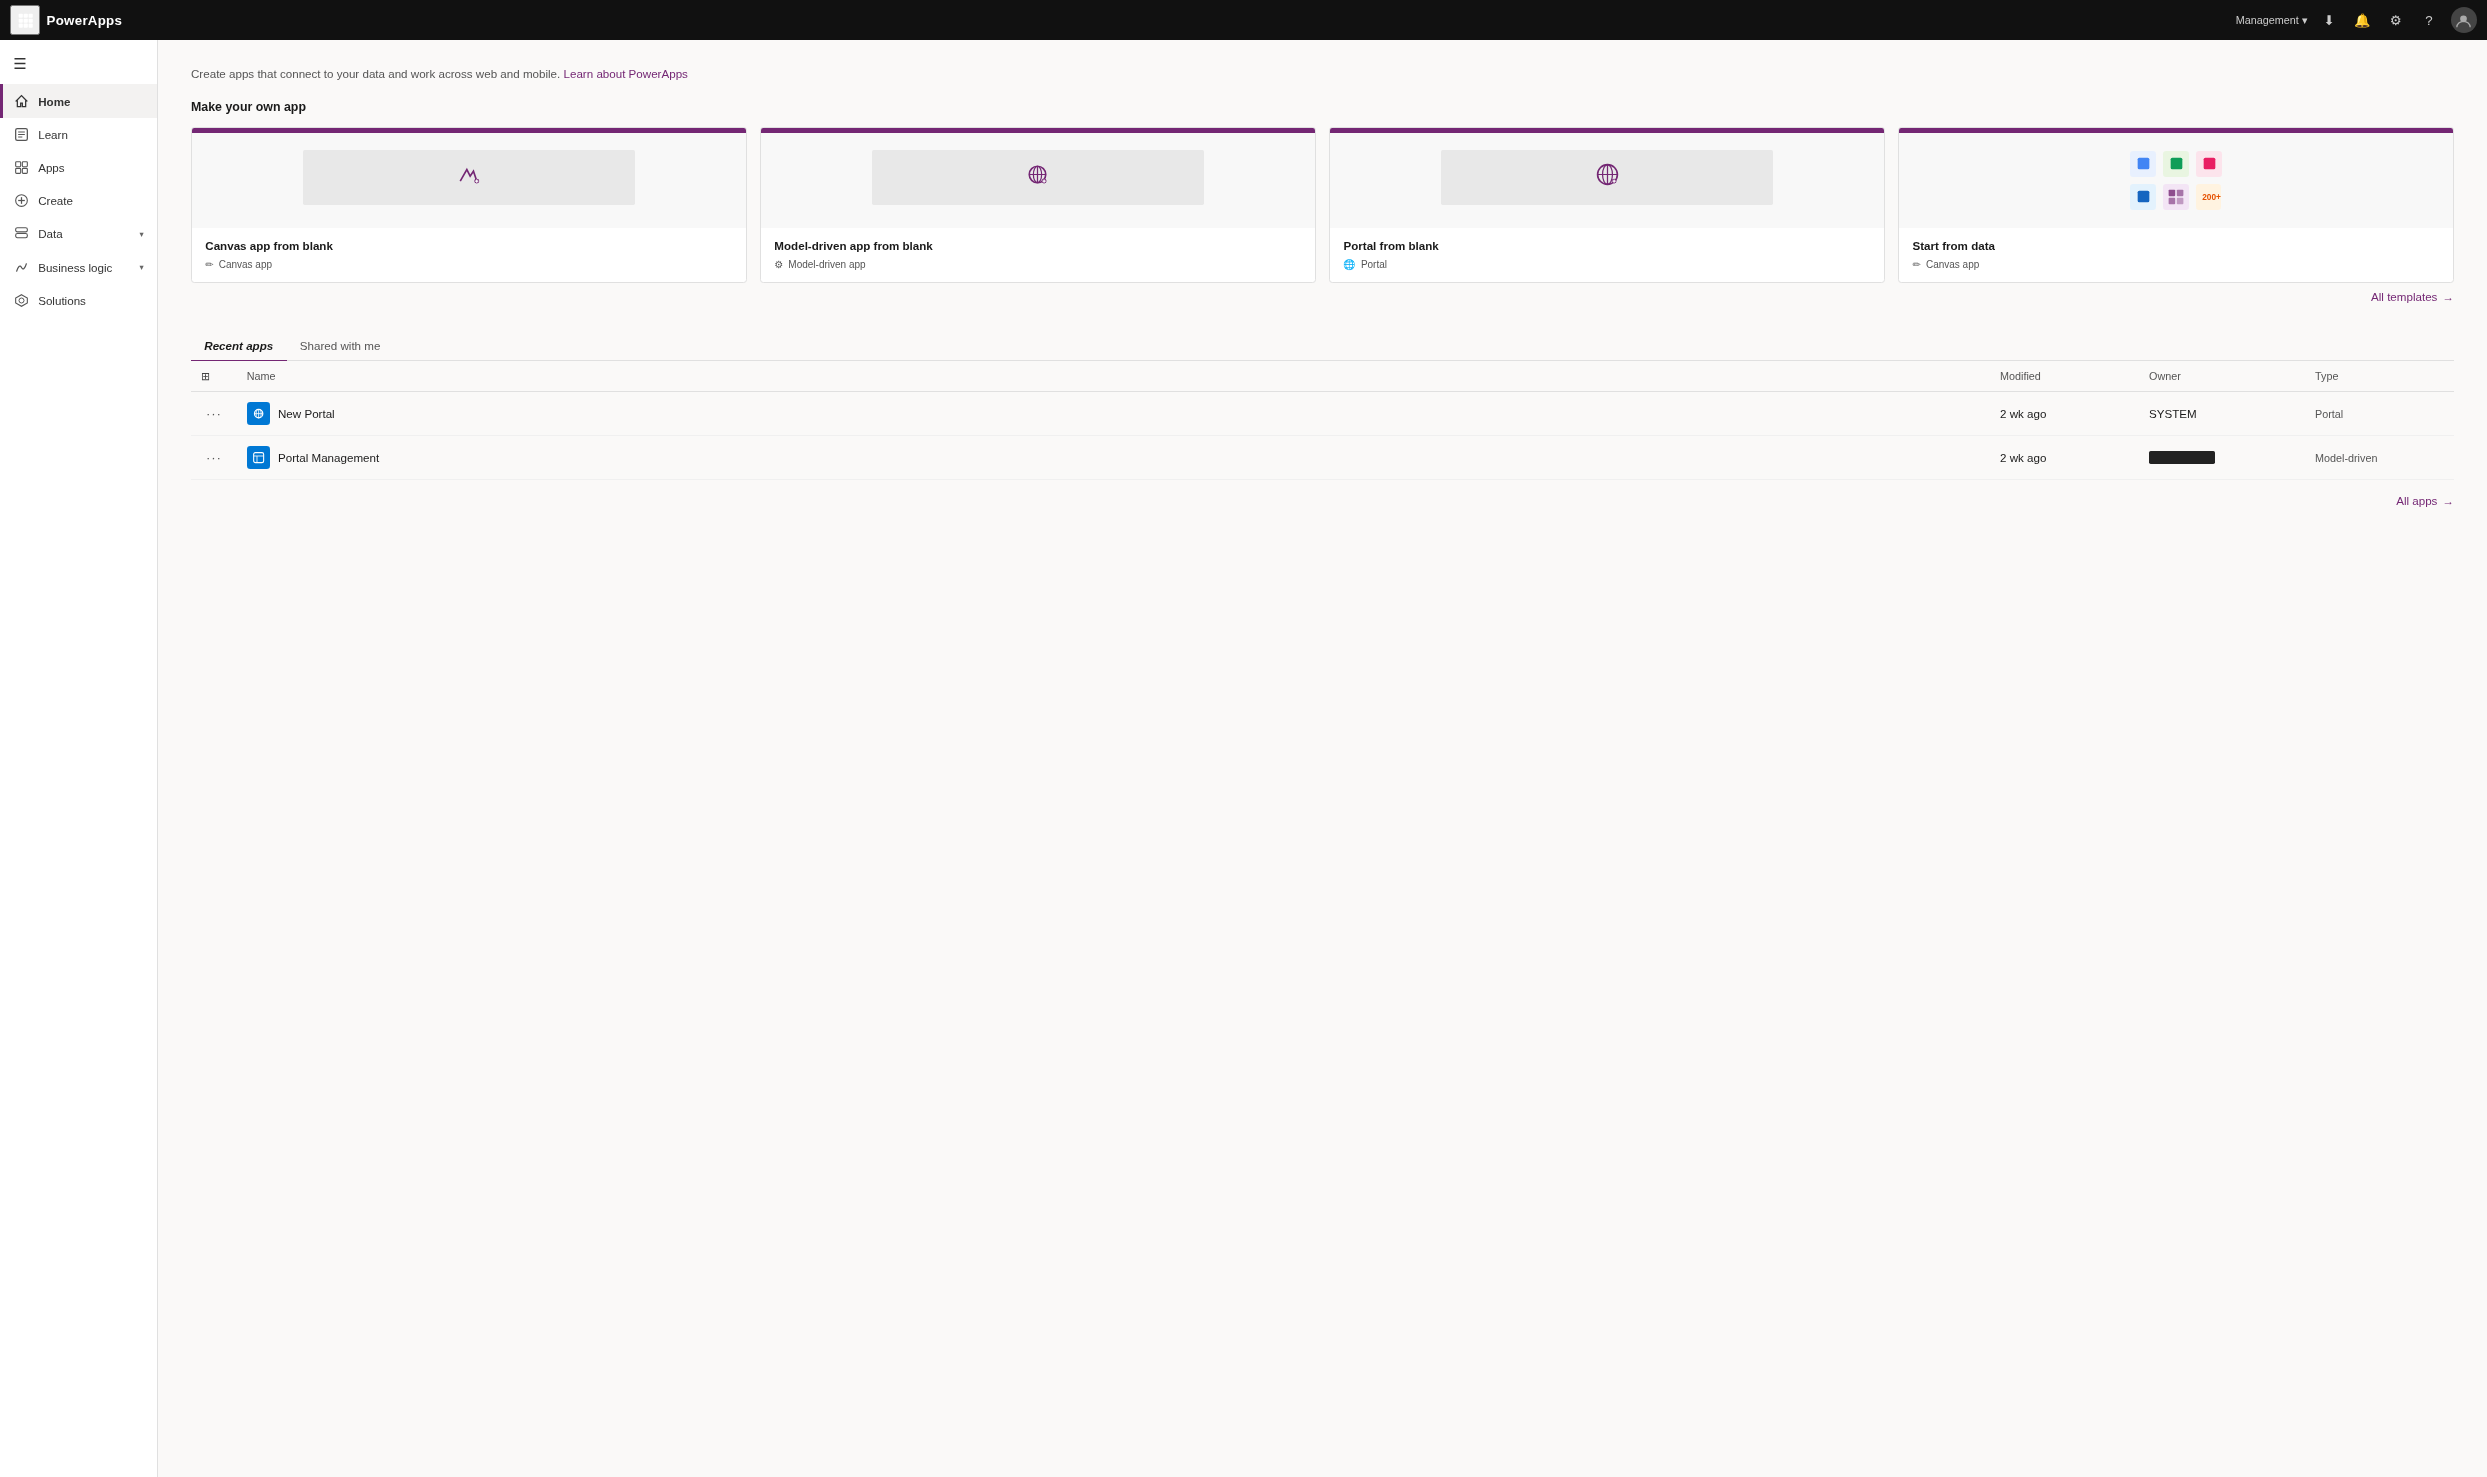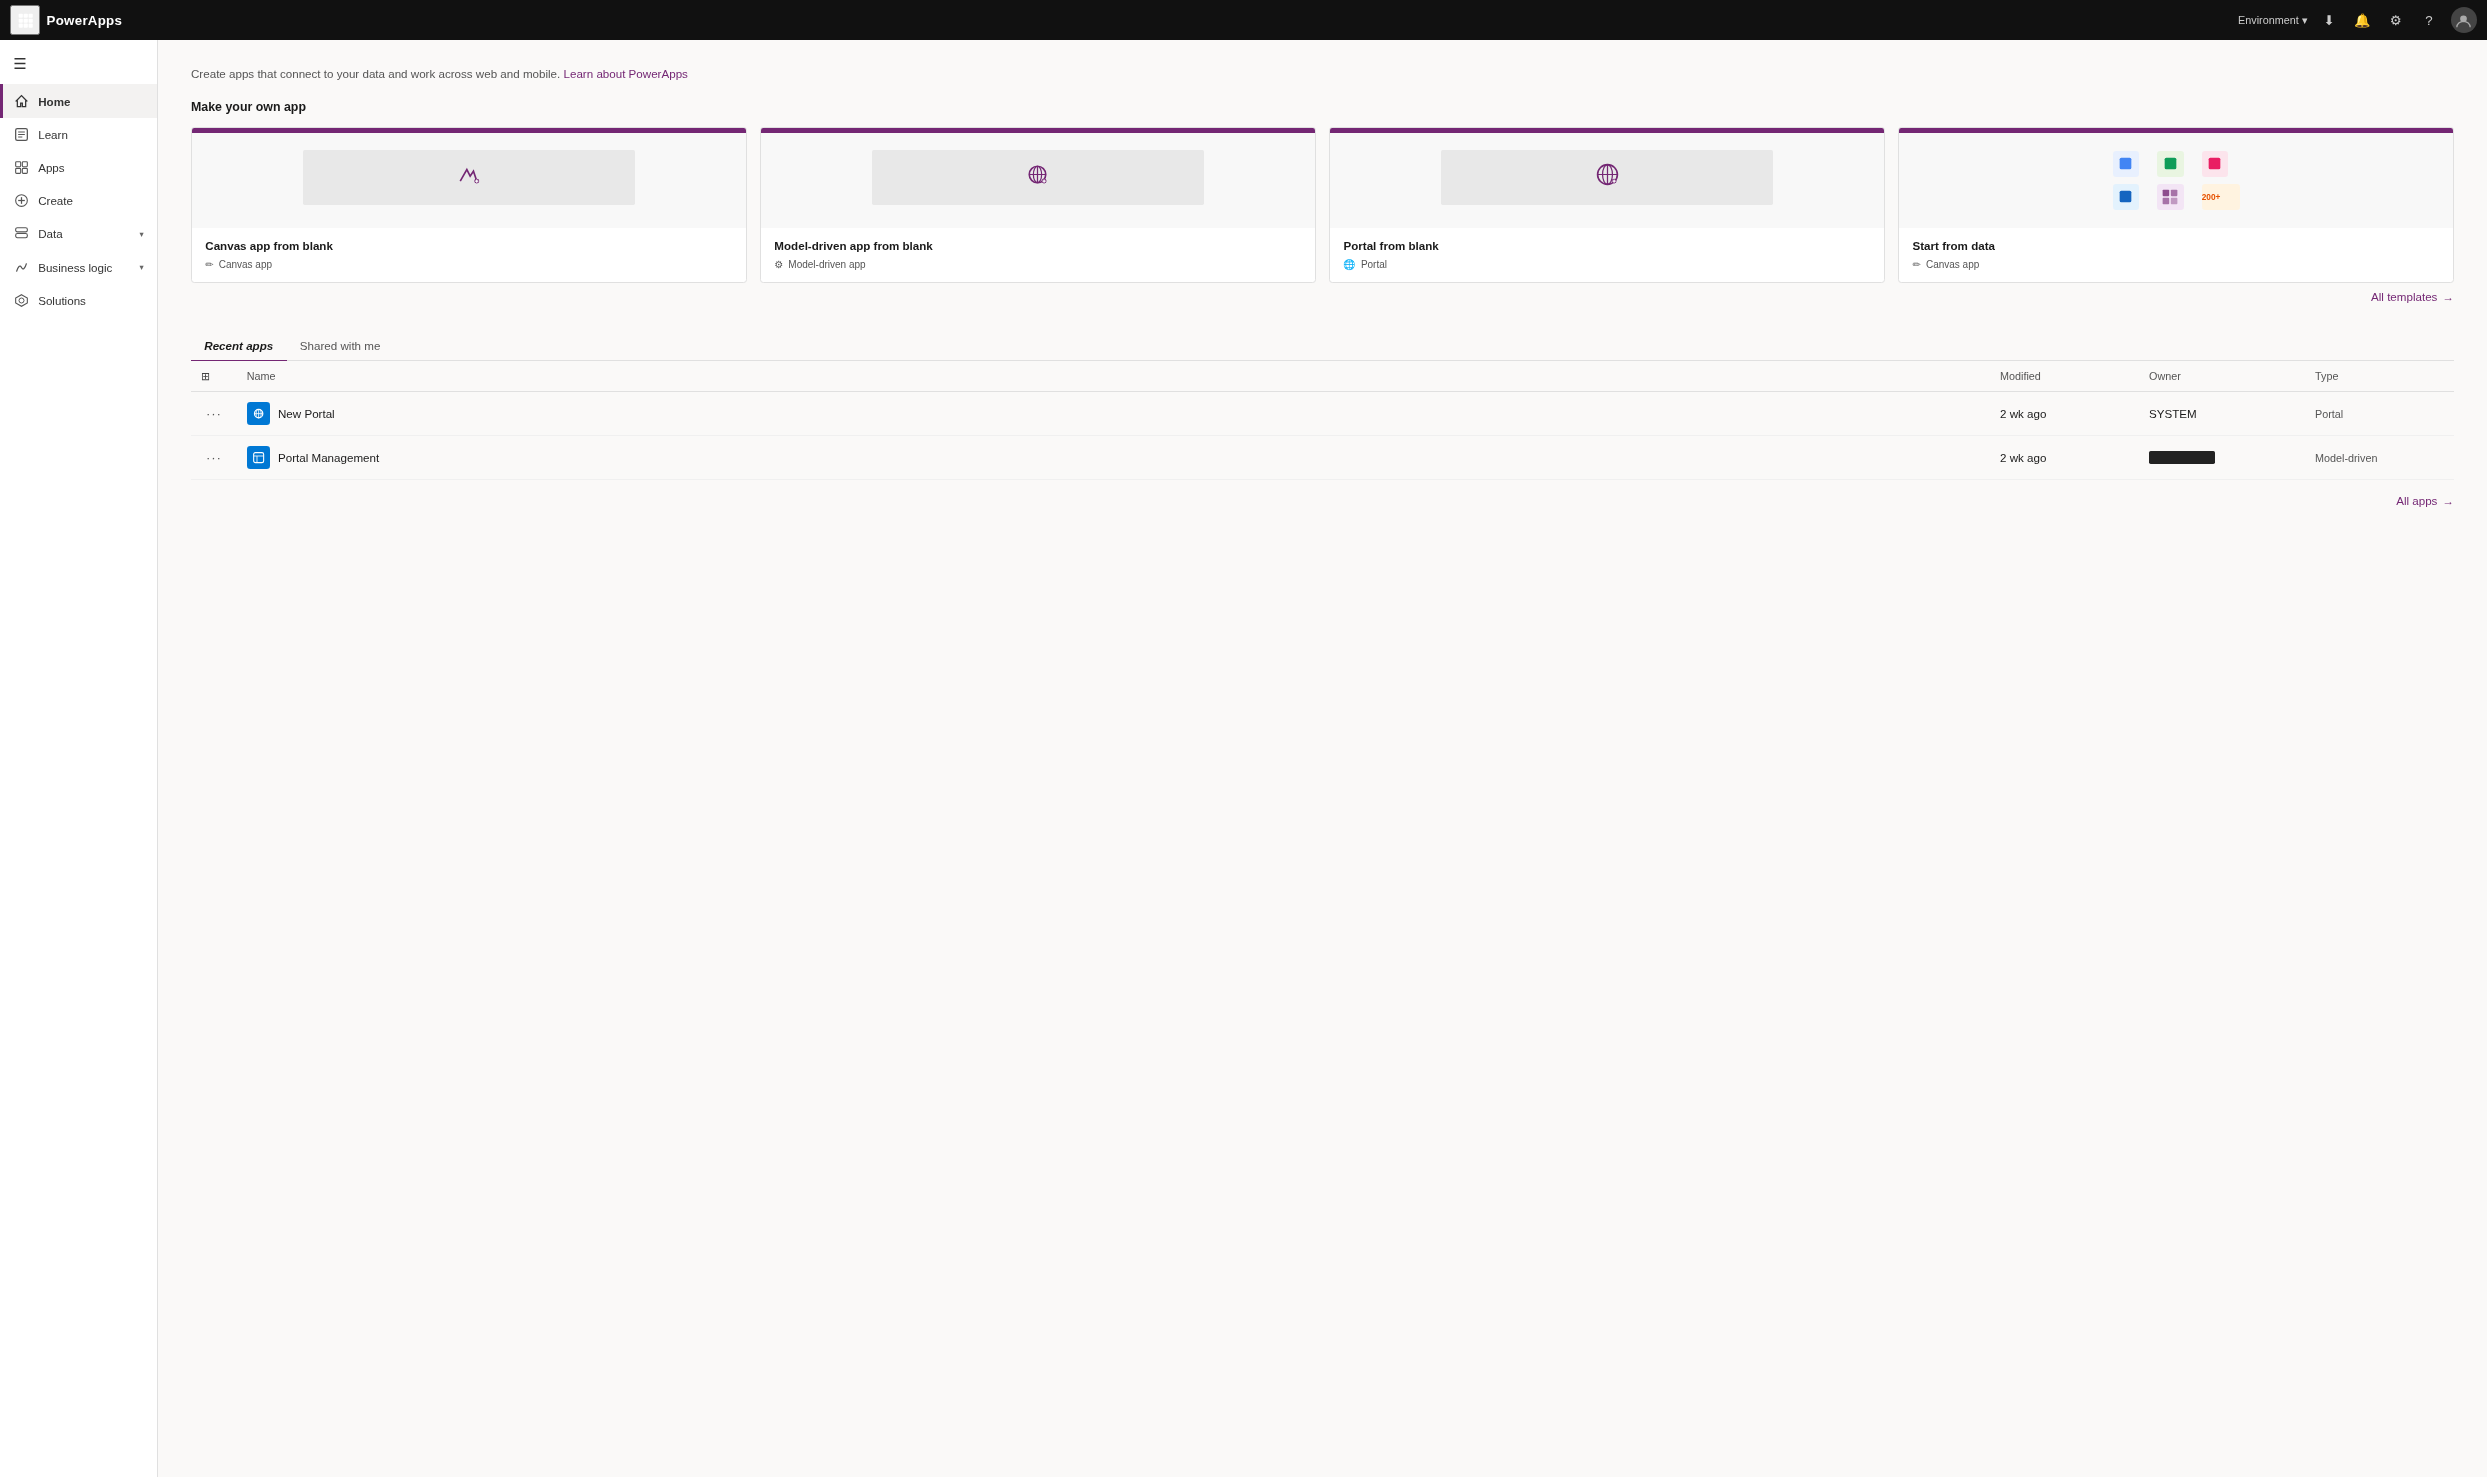--- a/index.html
+++ b/index.html
@@ -351,21 +351,21 @@
       <rect x="2" y="8" width="5" height="5" rx="1"></rect>
       <rect x="8" y="8" width="5" height="5" rx="1"></rect>
       <rect x="14" y="8" width="5" height="5" rx="1"></rect>
       <rect x="2" y="14" width="5" height="5" rx="1"></rect>
       <rect x="8" y="14" width="5" height="5" rx="1"></rect>
       <rect x="14" y="14" width="5" height="5" rx="1"></rect>
     </svg>
   </button>
   <span class="topbar-title">PowerApps</span>
   <button class="topbar-env">
-    <span>Environment</span>
+    <span>Management</span>
     <span>▾</span>
   </button>
   <div class="topbar-icons">
     <button class="topbar-icon-btn">⬇</button>
     <button class="topbar-icon-btn">🔔</button>
     <button class="topbar-icon-btn">⚙</button>
     <button class="topbar-icon-btn">?</button>
     <button class="avatar-btn">
       <svg width="15" height="15" viewBox="0 0 18 18" fill="none">
         <circle cx="9" cy="7" r="4" fill="#aaa"></circle>
@@ -570,21 +570,21 @@
                 </svg>
             </div>
             <div style="width:26.5px;height:26.5px;border-radius:3.3px;background:#f3e5f5;display:flex;align-items:center;justify-content:center;position:relative;">
               <svg width="18" height="18" viewBox="0 0 22 22">
                 <rect x="2" y="2" width="8" height="8" rx="1" fill="#742774" opacity="0.8"></rect>
                 <rect x="12" y="2" width="8" height="8" rx="1" fill="#742774" opacity="0.6"></rect>
                 <rect x="2" y="12" width="8" height="8" rx="1" fill="#742774" opacity="0.6"></rect>
                 <rect x="12" y="12" width="8" height="8" rx="1" fill="#742774" opacity="0.4"></rect>
               </svg>
             </div>
-            <div style="width:38px;height:26.5px;border-radius:3.3px;background:#fff3e0;display:flex;align-items:center;justify-content:flex-start;">
+            <div style="width:25px;height:26.5px;border-radius:3.3px;background:#fff3e0;display:flex;align-items:center;justify-content:flex-end;">
               <span style="font-size:8.3px;font-weight:700;color:#e65100;">200+</span>
             </div>
           </div>
         </div>
         <div class="card-body">
           <div class="card-title">Start from data</div>
           <div class="card-type">
             <span class="card-type-icon">✏</span>
             <span>Canvas app</span>
           </div>

